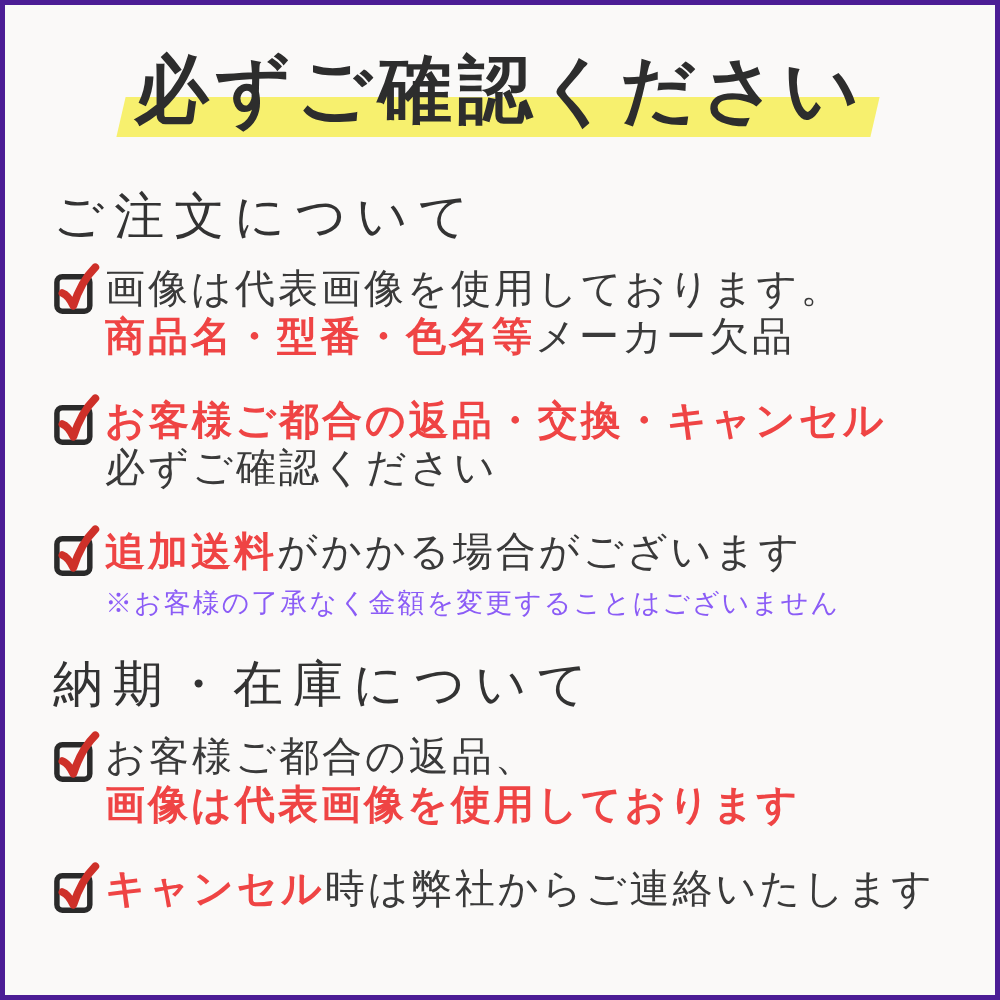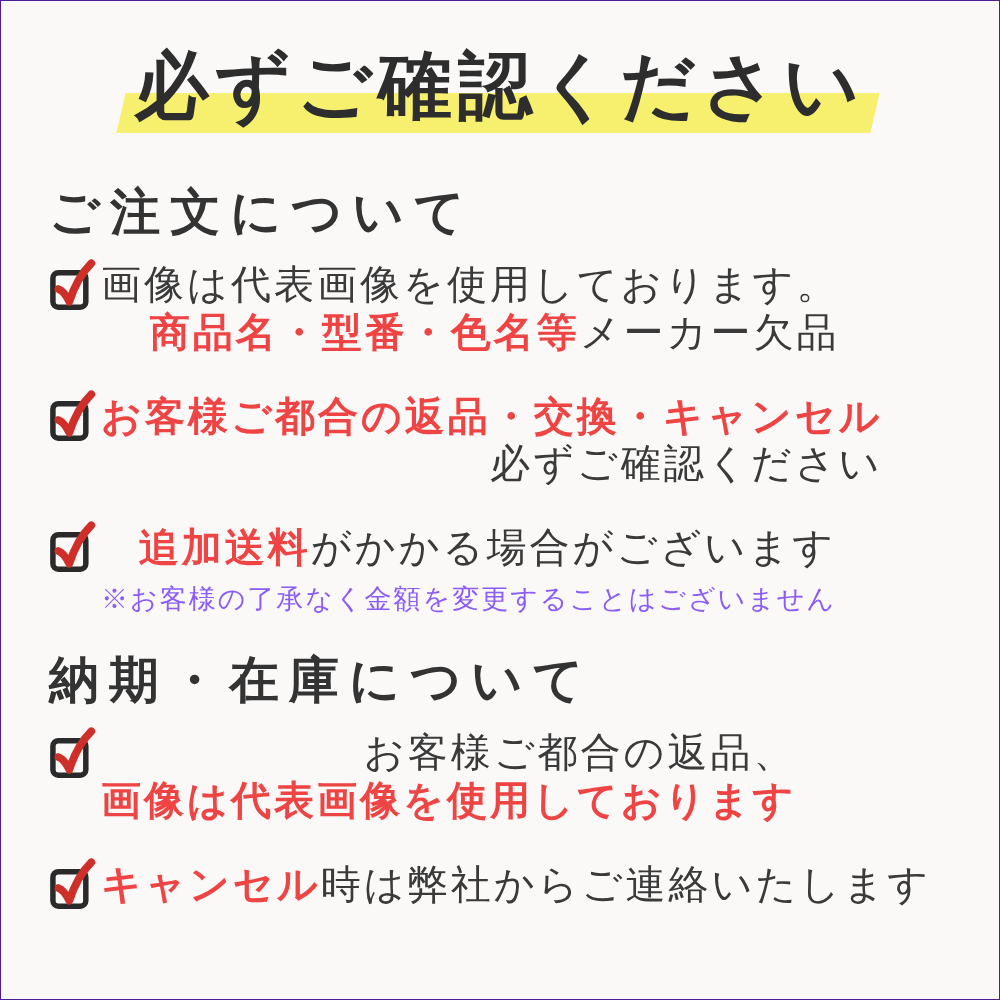--- a/index.html
+++ b/index.html
@@ -3,21 +3,21 @@
 <meta charset="utf-8">
 <style>
   html, body { margin: 0; padding: 0; background: #ffffff; }
   * { box-sizing: border-box; }
 
   .frame {
     position: relative;
     width: 1000px;
     height: 1000px;
     background: #faf9f8;
-    border: 1px solid #4c1d95;
+    border: 5px solid #4c1d95;
     overflow: hidden;
     font-family: "DejaVu Serif", "Liberation Serif", serif;
     color: #3a3a3a;
   }
 
   
   .title-wrap {
     text-align: center;
     margin-top: 34px;
     height: 100px;
@@ -42,36 +42,35 @@
     transform: skewX(-13deg);
     z-index: 0;
   }
   .title .txt { position: relative; z-index: 1; }
 
   
   .content { padding: 0 40px 0 48px; }
 
   h2.sec-heading {
     font-size: 50px;
-    font-weight: 700;
+    font-weight: 400;
     letter-spacing: 10px;
     color: #333333;
     margin: 0 0 20px 0;
     line-height: 58px;
     white-space: nowrap;
   }
   .sec-heading.first { margin-top: 48px; }
   .sec-heading.second { margin-top: 30px; }
 
   
   .item {
     display: flex;
     align-items: flex-start;
     margin-bottom: 36px;
-    text-align: right;
   }
   .item:last-child { margin-bottom: 0; }
   .cb {
     flex: none;
     width: 47px;
     height: 56px;
     margin-right: 5px;
     margin-top: -3px;
   }
   .item-text {

